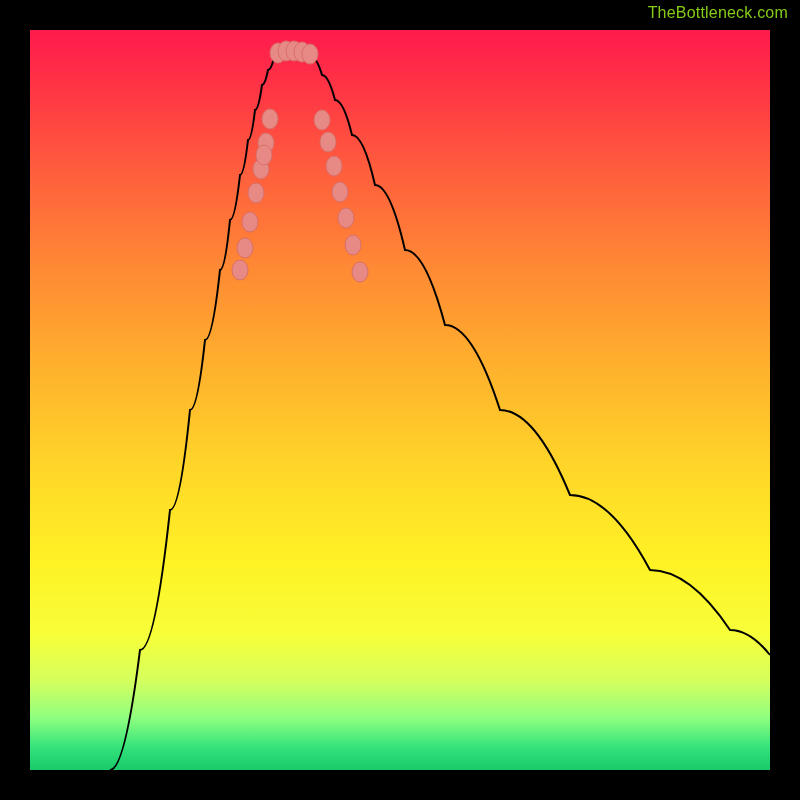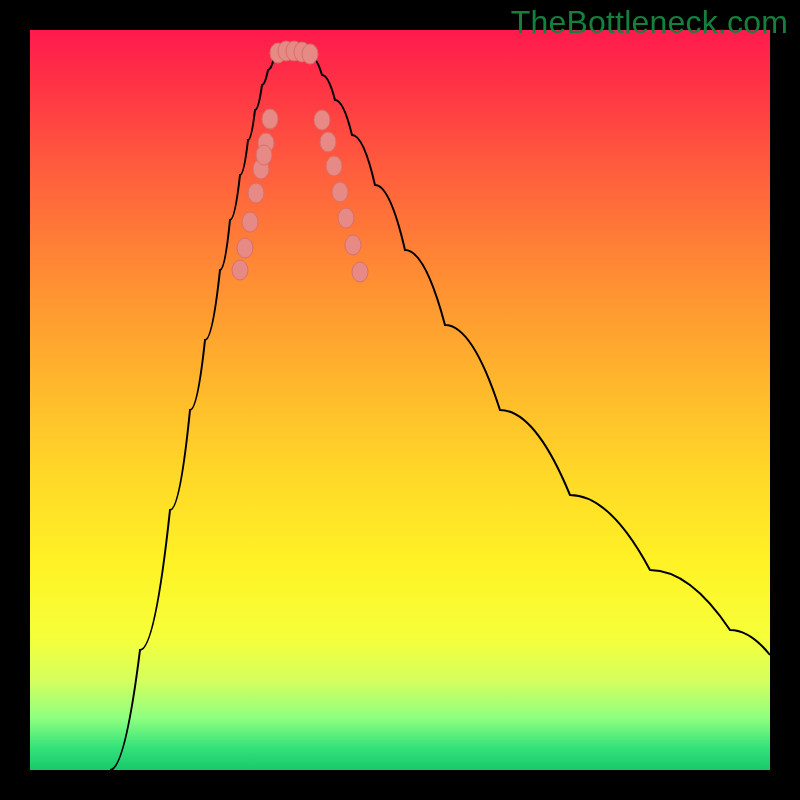--- a/index.html
+++ b/index.html
@@ -28,22 +28,22 @@
       #f6ff3a 82%,
       #d4ff5e 88%,
       #8eff80 93%,
       #33e27a 97%,
       #19c96b 100%);
   }
   .watermark {
     position: absolute;
     top: 4px;
     right: 12px;
-    color: #15803d;
-    font-size: 32px;
+    color: #84cc16;
+    font-size: 16px;
     font-weight: 500;
     letter-spacing: 0.2px;
     z-index: 10;
   }
   svg.curves {
     position: absolute;
     left: 0;
     top: 0;
     width: 740px;
     height: 740px;

